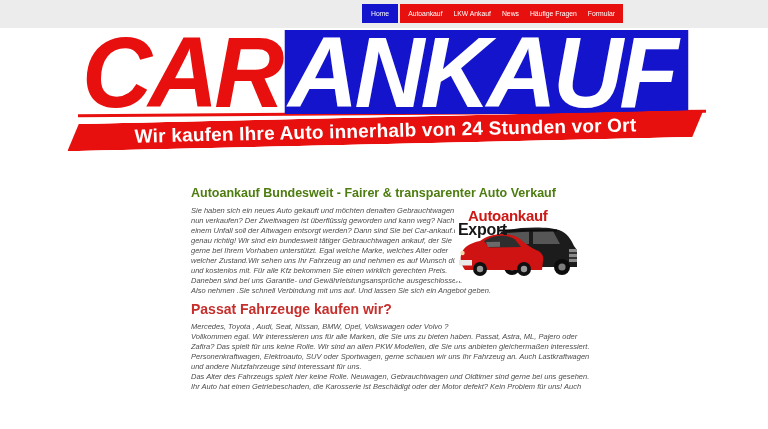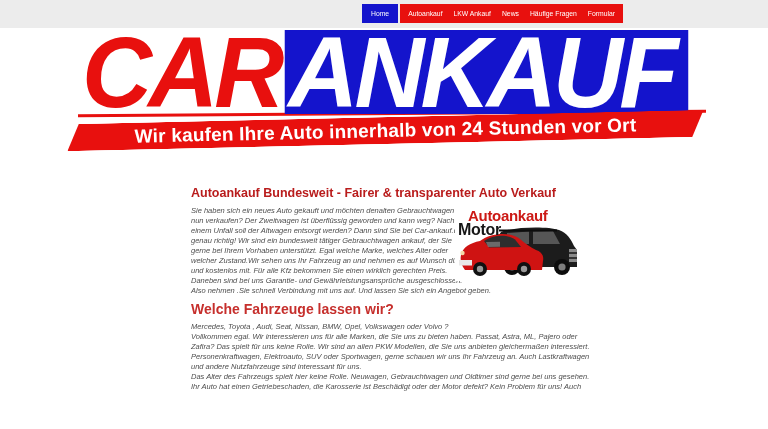--- a/index.html
+++ b/index.html
@@ -25,21 +25,21 @@
   .redline{position:absolute;left:78px;top:112px;width:628px;height:3px;background:#e8100e;transform:rotate(-0.4deg);z-index:1;}
   .banner{
     position:absolute;left:67px;top:117px;width:637px;height:27px;background:#e8100e;
     transform:rotate(-1.3deg);transform-origin:center;
     clip-path:polygon(12px 0,100% 0,calc(100% - 12px) 100%,0 100%);
     color:#fff;font-weight:bold;font-size:19px;text-align:center;line-height:27px;
     letter-spacing:0.2px;z-index:3;white-space:nowrap;
   }
   
   .content{position:absolute;left:191px;top:186px;width:442px;}
-  .content h1{margin:0 0 6px 0;font-size:12.5px;color:#b91c1c;font-weight:bold;}
+  .content h1{margin:0 0 6px 0;font-size:12.5px;color:#4d7c0f;font-weight:bold;}
   .content h2{margin:5px 0 5px 0;font-size:14px;color:#c62f2c;font-weight:bold;}
   .body-text{
     margin:0 0 5px 0;font-size:7.5px;font-style:italic;color:#4d4d4d;
     line-height:10px;white-space:pre-line;
   }
   
   .export-img{position:absolute;left:455px;top:203px;width:126px;height:78px;margin:0;background:#fff;z-index:4;}
   .exp-title{position:absolute;left:13px;top:4px;font-size:15px;font-weight:bold;color:#cc1915;letter-spacing:-0.3px;}
   .exp-sub{position:absolute;left:3px;top:18px;font-size:16px;font-weight:bold;color:#161616;letter-spacing:-0.3px;}
   .export-img svg{position:absolute;left:0;top:0;}
@@ -75,21 +75,21 @@
   <h1>Autoankauf Bundesweit - Fairer &amp; transparenter Auto Verkauf</h1>
   <p class="body-text">Sie haben sich ein neues Auto gekauft und möchten denalten  Gebrauchtwagen
 nun verkaufen? Der Zweitwagen ist überflüssig geworden und kann weg? Nach
 einem Unfall soll der Altwagen entsorgt werden? Dann sind Sie bei Car-ankauf.de
 genau richtig! Wir sind ein bundesweit tätiger Gebrauchtwagen ankauf, der Sie
 gerne bei Ihrem Vorhaben unterstützt. Egal welche Marke, welches Alter oder
 welcher Zustand.Wir sehen uns Ihr Fahrzeug an und nehmen es auf Wunsch direkt
 und kostenlos mit. Für alle Kfz bekommen Sie einen wirklich gerechten Preis.
 Daneben sind bei uns Garantie- und Gewährleistungsansprüche ausgeschlossen.
 Also nehmen .Sie schnell Verbindung mit uns auf. Und lassen Sie sich ein Angebot geben.</p>
-  <h2>Welche Fahrzeuge lassen wir?</h2>
+  <h2>Passat Fahrzeuge kaufen wir?</h2>
   <p class="body-text">Mercedes, Toyota , Audi, Seat, Nissan, BMW, Opel, Volkswagen oder Volvo ?
 Vollkommen egal. Wir interessieren uns für alle Marken, die Sie uns zu bieten haben. Passat, Astra, ML, Pajero oder
 Zafira? Das spielt für uns keine Rolle. Wir sind an allen PKW Modellen, die Sie uns anbieten gleichermaßen interessiert.
 Personenkraftwagen, Elektroauto, SUV oder Sportwagen, gerne schauen wir uns Ihr Fahrzeug an. Auch Lastkraftwagen
 und andere Nutzfahrzeuge sind interessant für uns.
 Das Alter des Fahrzeugs spielt hier keine Rolle. Neuwagen, Gebrauchtwagen und Oldtimer sind gerne bei uns gesehen.
 Ihr Auto hat einen Getriebeschaden, die Karosserie ist Beschädigt oder der Motor defekt? Kein Problem für uns! Auch</p>
 </main>
 
 <figure class="export-img">
@@ -115,14 +115,14 @@
       <path d="M31 39 L45 38.8 L45 43.8 L33 44 Z" fill="#d9d9d9" opacity="0.35"></path>
       <rect x="4" y="57" width="13" height="5.5" fill="#e9e9e9"></rect>
       <circle cx="7.5" cy="50" r="2.2" fill="#f3d9a8"></circle>
       <circle cx="25" cy="66" r="7" fill="#101010"></circle>
       <circle cx="25" cy="66" r="3.2" fill="#9a9a9a"></circle>
       <circle cx="69" cy="66" r="7" fill="#101010"></circle>
       <circle cx="69" cy="66" r="3.2" fill="#9a9a9a"></circle>
     </g>
   </svg>
   <span class="exp-title">Autoankauf</span>
-  <span class="exp-sub">Motor</span>
+  <span class="exp-sub">Export</span>
 </figure>
 
 </body></html>

